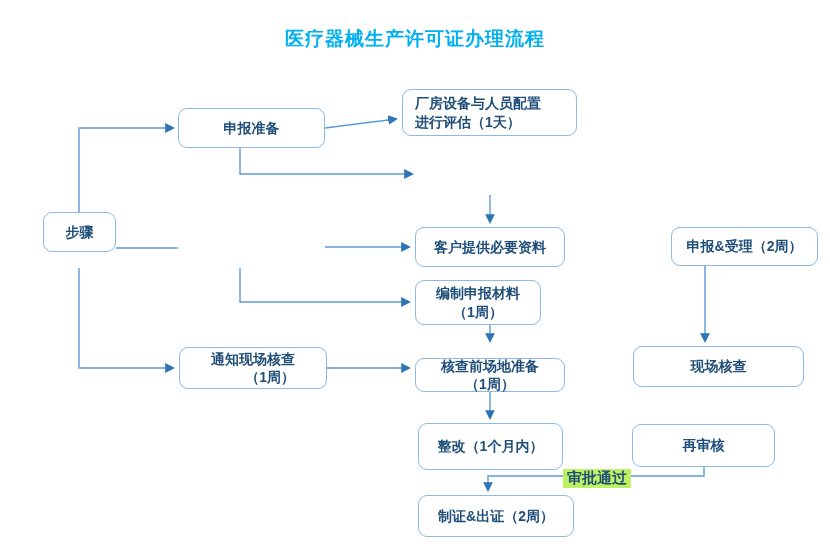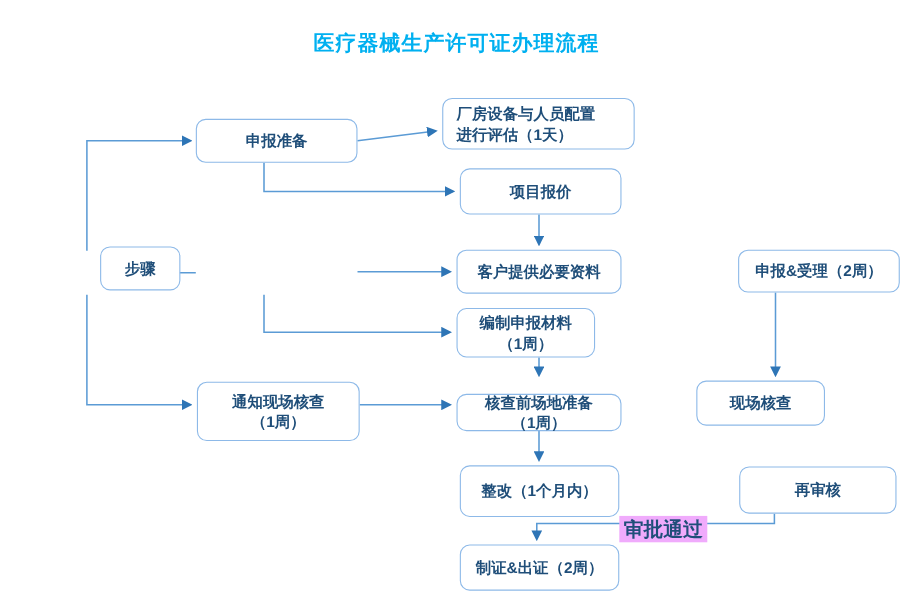--- a/index.html
+++ b/index.html
@@ -26,22 +26,22 @@
     background:#fff;border:1.6px solid var(--c-border);border-radius:9px;
     display:flex;align-items:center;justify-content:center;
     text-align:center;white-space:pre-line;
     font-size:14px;font-weight:bold;color:var(--c-text);line-height:1.3;
     z-index:2;
   }
   .node.left-align{justify-content:flex-start;text-align:left;padding-left:12px;}
   svg.wires{position:absolute;left:0;top:0;z-index:1;}
   .edge{stroke:var(--c-line);stroke-width:1.4;fill:none;}
   .edge-label{
-    position:absolute;z-index:3;background:#f0abfc;padding:0 4px;
-    font-size:18px;font-weight:bold;color:var(--c-text);
+    position:absolute;z-index:3;background:#bef264;padding:0 4px;
+    font-size:15px;font-weight:bold;color:var(--c-text);
   }
 </style>
 </head>
 <body>
 
 <div class="canvas">
 
   <div class="title">医疗器械生产许可证办理流程</div>
 
   <svg class="wires" width="830" height="555">
@@ -58,36 +58,35 @@
     <path class="edge" d="M490 195 L490 222" marker-end="url(#arrow)"></path>
     <path class="edge" d="M325 247 L409 247" marker-end="url(#arrow)"></path>
     <path class="edge" d="M240 268 L240 302 L409 302" marker-end="url(#arrow)"></path>
     <path class="edge" d="M490 325 L490 341" marker-end="url(#arrow)"></path>
     <path class="edge" d="M327 368 L409 368" marker-end="url(#arrow)"></path>
     <path class="edge" d="M490 391 L490 418" marker-end="url(#arrow)"></path>
     <path class="edge" d="M705 266 L705 341" marker-end="url(#arrow)"></path>
     <path class="edge" d="M704 467 L704 476 L488 476 L488 490" marker-end="url(#arrow)"></path>
   </svg>
 
-  <div class="node" style="left:43px;top:224px;width:73px;height:40px;margin-left:48px;">步骤</div>
+  <div class="node" style="left:43px;top:212px;width:73px;height:40px;">步骤</div>
 
   <div class="node" style="left:178px;top:108px;width:147px;height:40px;">申报准备</div>
-  <div class="node" style="left:179px;top:347px;width:148px;height:54px;">通知现场核查
+  <div class="node" style="left:179px;top:347px;width:148px;height:42px;text-align:right;">通知现场核查
 （1周）</div>
 
   <div class="node left-align" style="left:402px;top:89px;width:175px;height:47px;">厂房设备与人员配置
 进行评估（1天）</div>
-  <div class="node" style="left:418px;top:153px;width:147px;height:42px;">项目报价</div>
   <div class="node" style="left:415px;top:227px;width:150px;height:40px;">客户提供必要资料</div>
   <div class="node" style="left:415px;top:280px;width:126px;height:45px;">编制申报材料
 （1周）</div>
   <div class="node" style="left:415px;top:358px;width:150px;height:34px;">核查前场地准备
 （1周）</div>
   <div class="node" style="left:418px;top:423px;width:145px;height:47px;">整改（1个月内）</div>
-  <div class="node" style="left:418px;top:495px;width:145px;height:42px;">制证&amp;出证（2周）</div>
+  <div class="node" style="left:418px;top:495px;width:156px;height:42px;">制证&amp;出证（2周）</div>
 
   <div class="node" style="left:631px;top:227px;width:147px;height:39px;margin-left:40px;">申报&amp;受理（2周）</div>
-  <div class="node" style="left:633px;top:346px;width:117px;height:41px;">现场核查</div>
-  <div class="node" style="left:632px;top:424px;width:143px;height:43px;margin-left:40px;">再审核</div>
+  <div class="node" style="left:633px;top:346px;width:171px;height:41px;">现场核查</div>
+  <div class="node" style="left:632px;top:424px;width:143px;height:43px;">再审核</div>
 
   <div class="edge-label" style="left:563px;top:469px;">审批通过</div>
 
 </div>
 
 </body></html>

